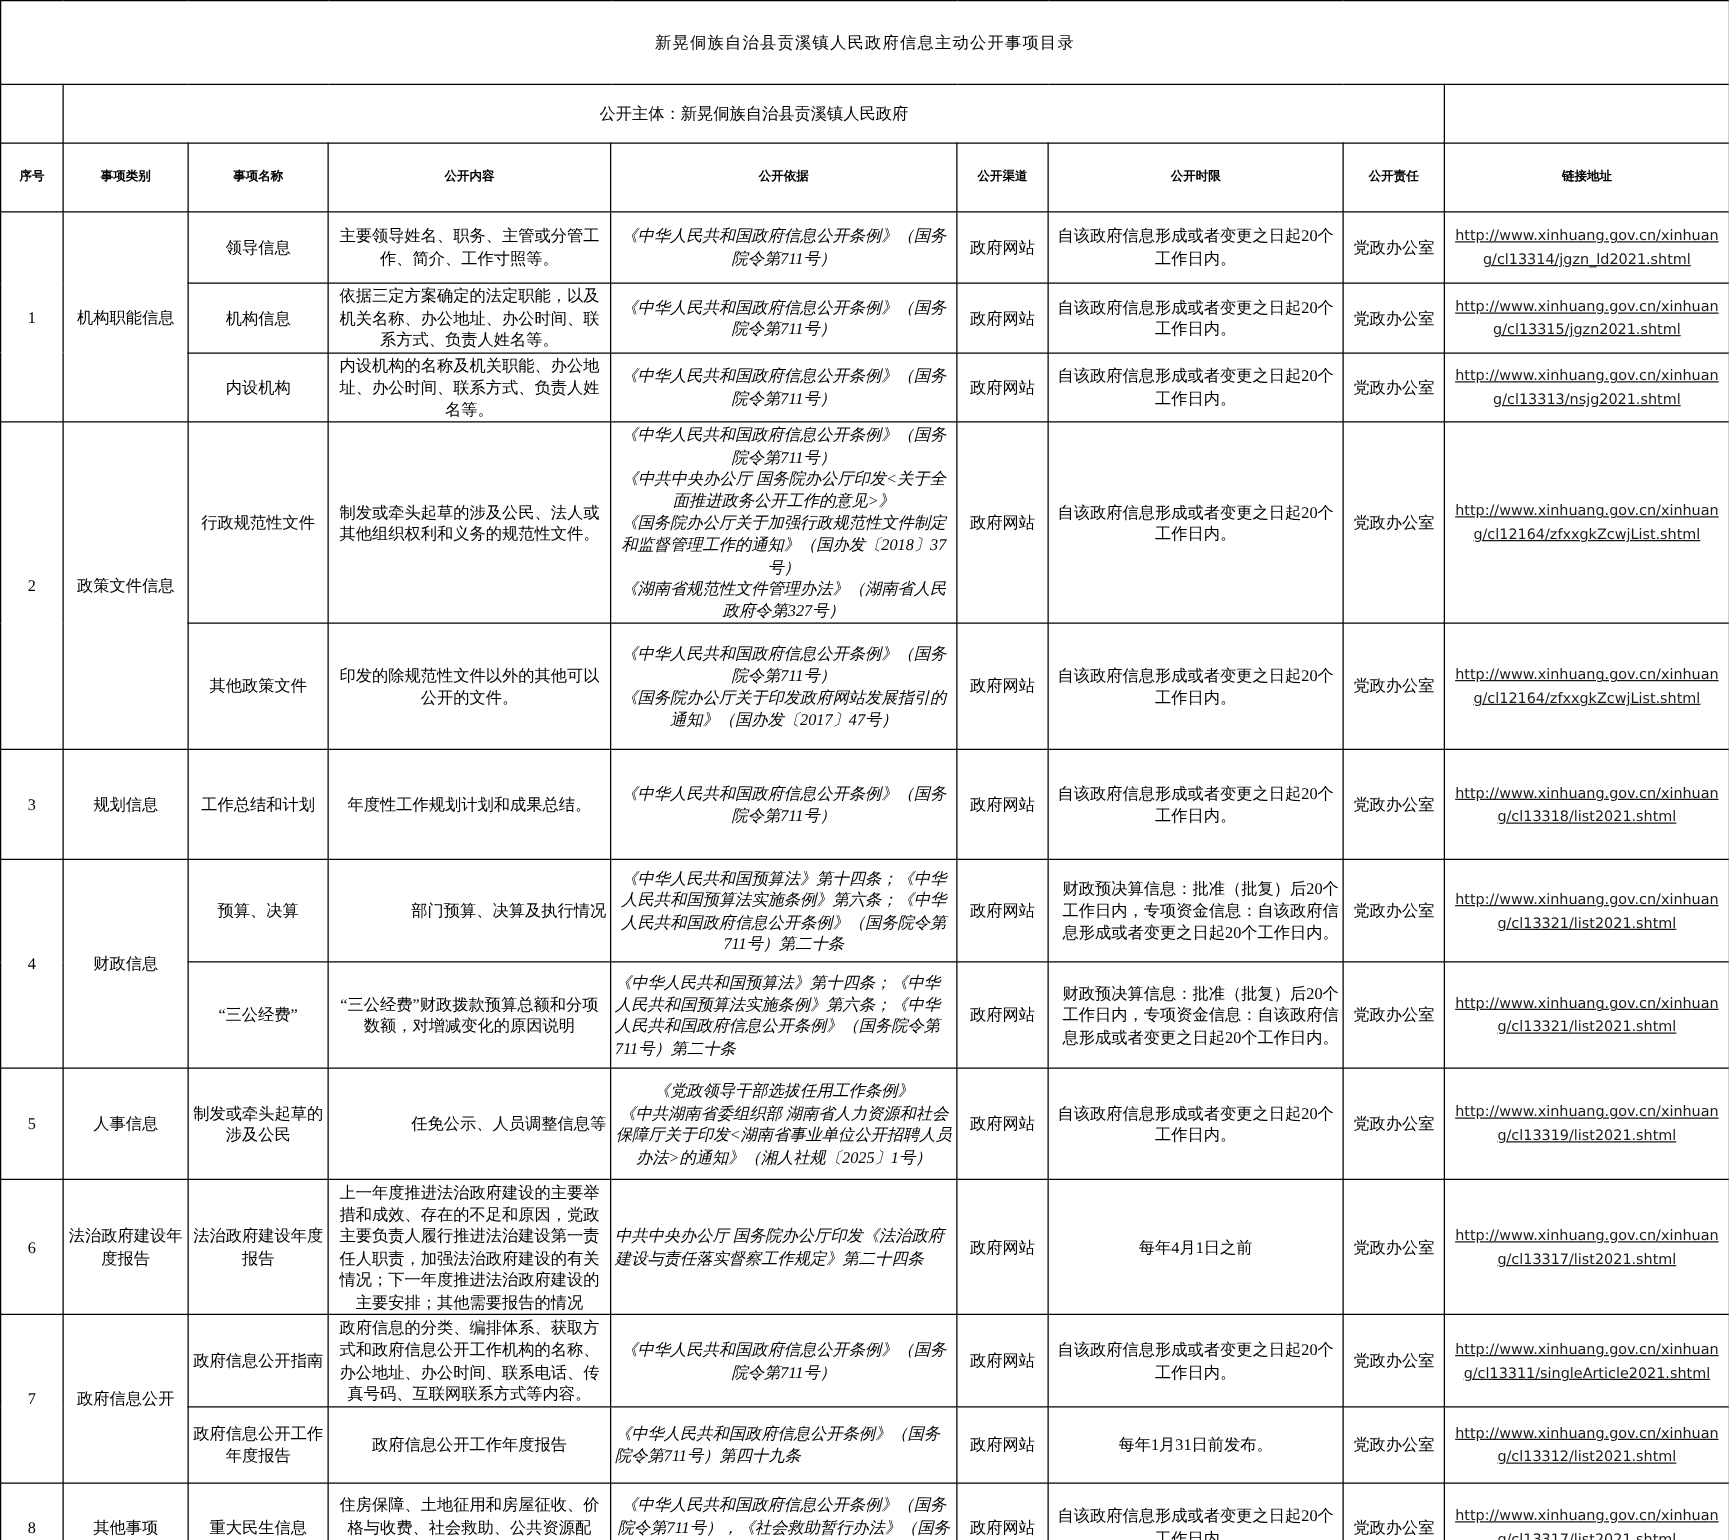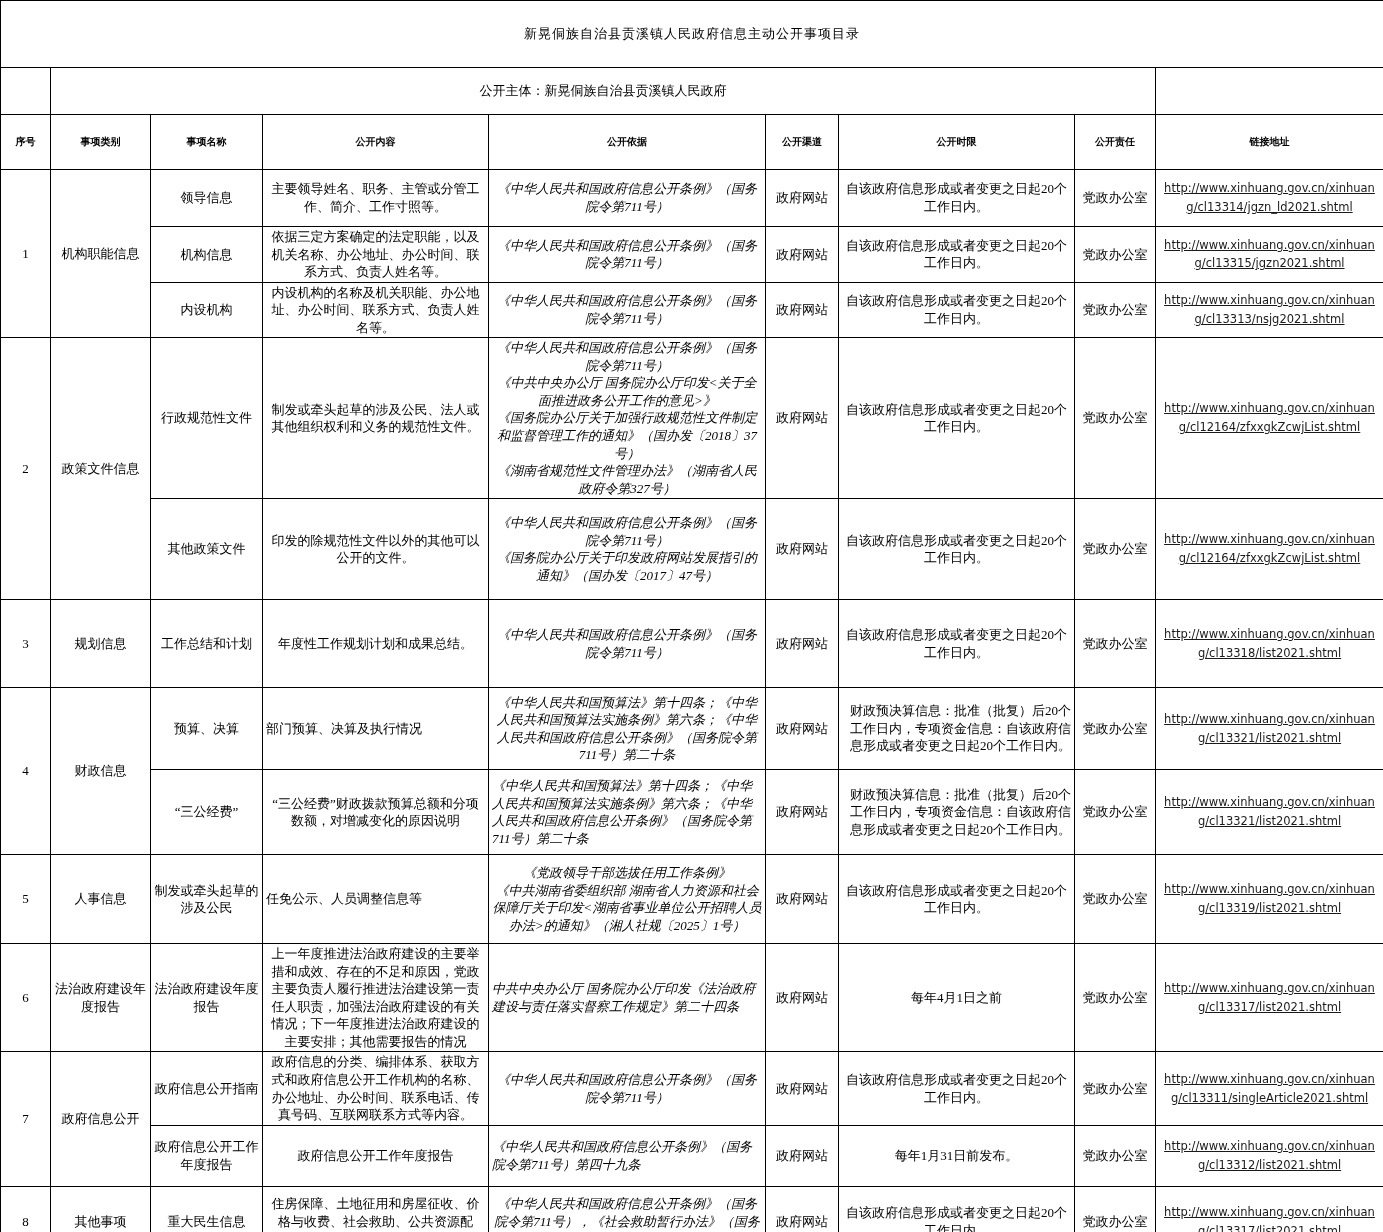--- a/index.html
+++ b/index.html
@@ -38,21 +38,21 @@
     height: 44px;
     font-size: 14px;
     font-weight: bold;
   }
   tr.head-row th {
     height: 52px;
     font-size: 10px;
     font-weight: bold;
   }
   td.c-content { text-align: left; }
-  td.c-content.tc { text-align: left; }
+  td.c-content.tc { text-align: right; }
   td.c-basis { white-space: pre-line; text-align: center; font-style: italic; }
   td.c-basis.bl { text-align: left; }
   td.c-time { text-align: center; }
   td.c-time.tl { text-align: right; }
   td.c-link { text-align: left; padding: 1px 4px; }
   a.link {
     font-family: "DejaVu Sans", "Liberation Sans", sans-serif;
     font-size: 11.5px;
     line-height: 1.55;
     color: #1a1a1a;

